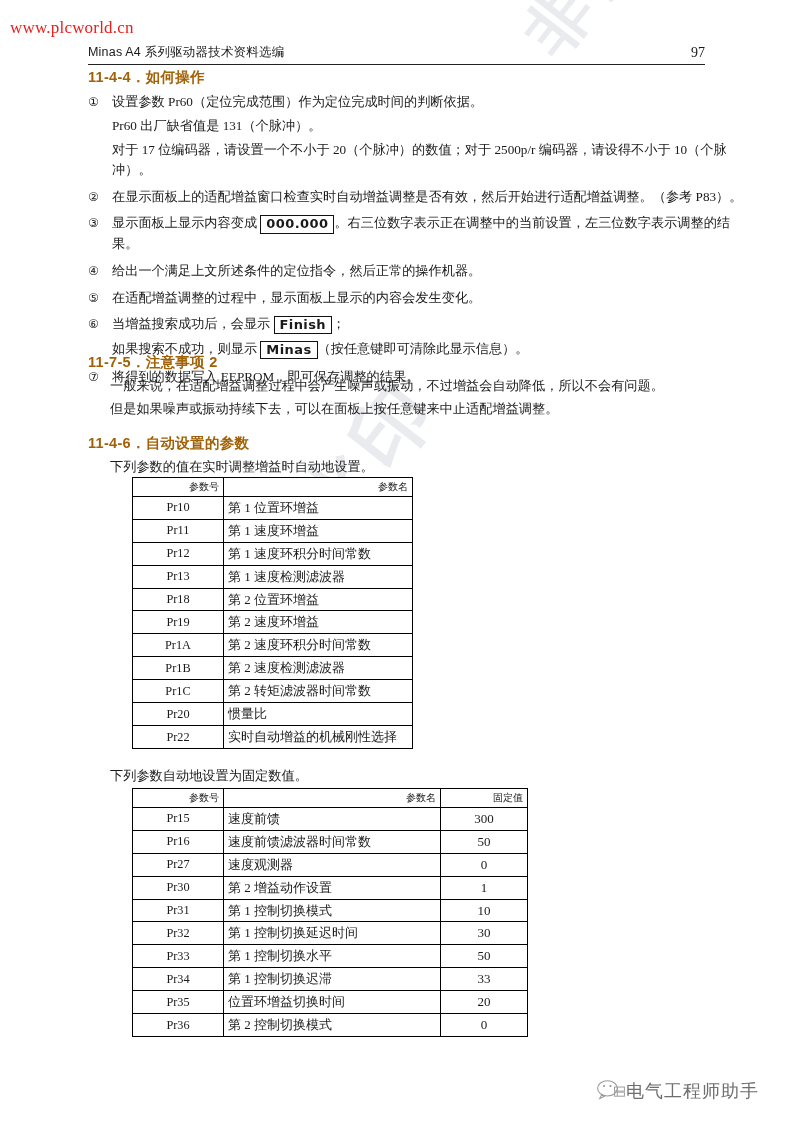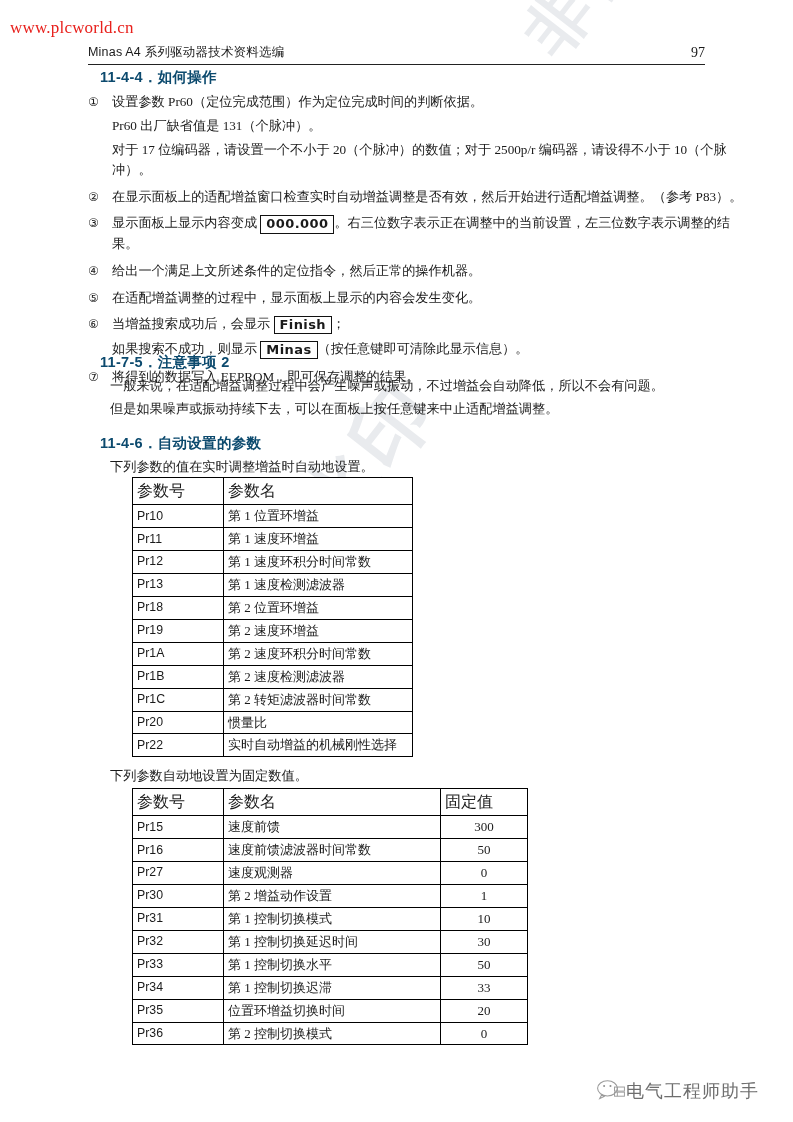--- a/index.html
+++ b/index.html
@@ -67,27 +67,27 @@
     letter-spacing: 0.2px;
   }
   .header-page {
     font-family: "Liberation Serif", "DejaVu Serif", serif;
     font-size: 14px;
     color: #1a1a1a;
   }
 
   h2.sec {
     position: absolute;
-    left: 100px;
+    left: 88px;
     margin: 0;
     font-family: "Liberation Sans", "DejaVu Sans", sans-serif;
     font-size: 14.5px;
     font-weight: 700;
     letter-spacing: 0.3px;
-    color: #0c4a6e;
+    color: #a16207;
   }
   #sec1 { top: 68px; }
   #sec2 { top: 353px; }
   #sec3 { top: 434px; }
 
   .blk { position: absolute; left: 88px; width: 660px; }
 
   .li {
     display: flex;
     align-items: flex-start;
@@ -142,27 +142,27 @@
     background: #fff;
     font-size: 13px;
   }
   table.ptab th, table.ptab td {
     border: 1px solid #000;
     padding: 2px 4px;
     font-weight: normal;
     line-height: 1.38;
   }
   table.ptab th {
-    text-align: left;
+    text-align: right;
     font-family: "Liberation Serif", "DejaVu Serif", serif;
-    font-size: 16px;
+    font-size: 10px;
   }
   td.c-id {
-    text-align: left;
-    font-family: Liberation Sans, sans-serif;
+    text-align: center;
+    font-family: Liberation Serif, serif;
     font-size: 12.3px;
   }
   td.c-name { text-align: left; padding-left: 14px; }
   td.c-val {
     text-align: center;
     font-family: "Liberation Serif", "DejaVu Serif", serif;
     font-size: 13px;
   }
 
   #tab1 { left: 132px; top: 477px; }

